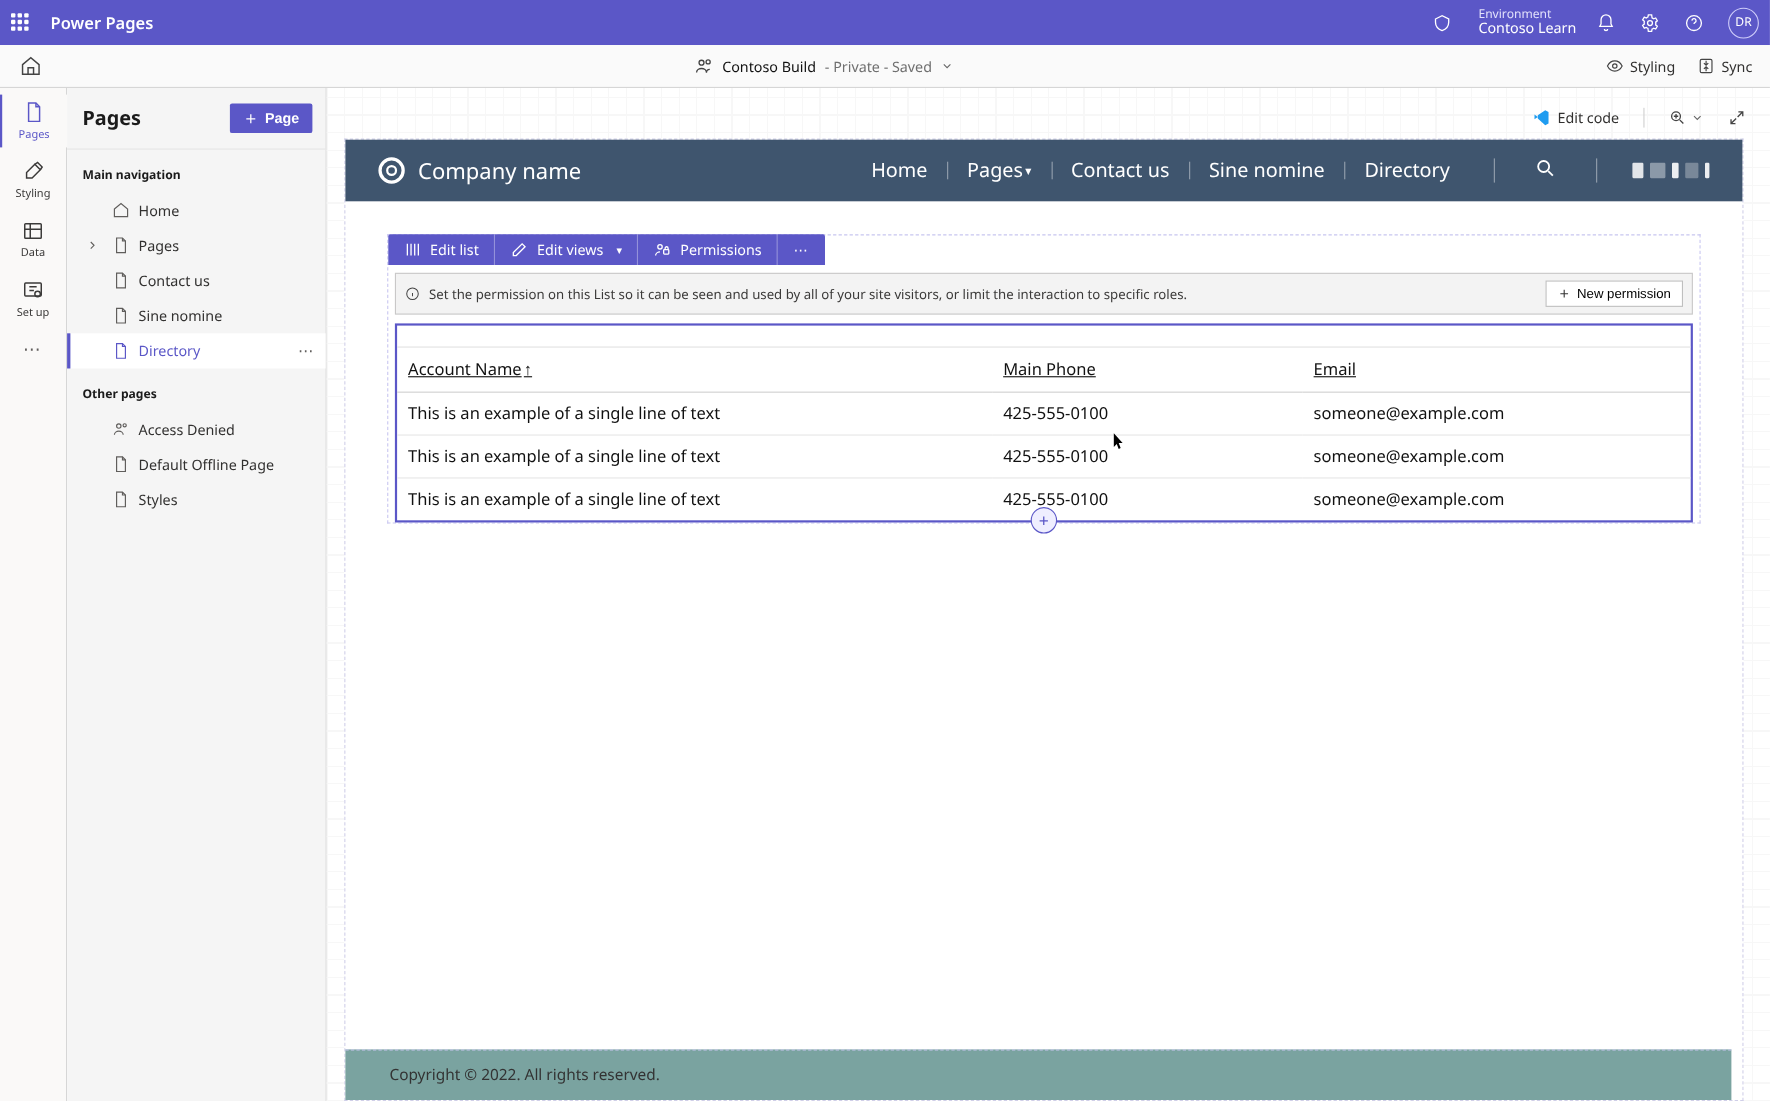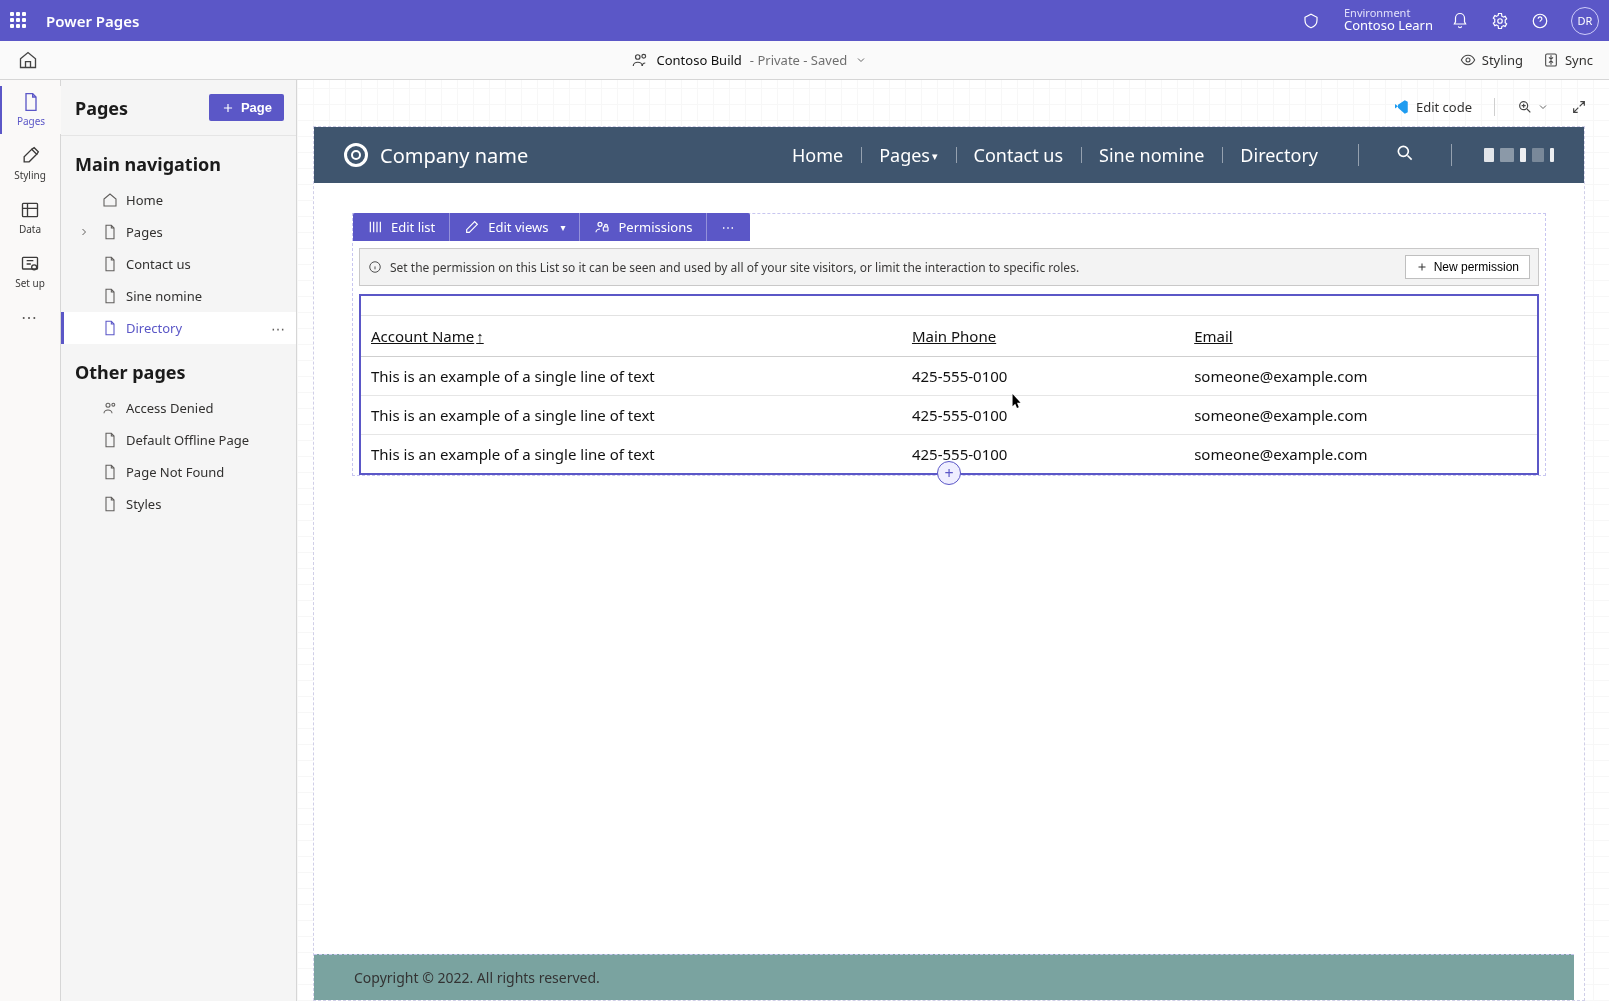--- a/index.html
+++ b/index.html
@@ -88,21 +88,21 @@
   .pagespanel .hdr{
     display:flex;align-items:center;justify-content:space-between;padding:14px 12px 14px 14px;
     border-bottom:1px solid #e5e5e5;
   }
   .pagespanel .hdr h2{margin:0;font-size:18px;font-weight:700;color:#1b1b1b;}
   .btn-acc{
     background:var(--brand);color:#fff;border:none;border-radius:2px;padding:6px 12px;
     display:flex;align-items:center;gap:6px;font-size:13px;font-weight:700;cursor:pointer;
   }
   .btn-acc svg{width:14px;height:14px;}
-  .section-label{padding:16px 14px 8px;font-size:18px;font-weight:700;color:#1b1b1b;}
+  .section-label{padding:16px 14px 8px;font-size:11px;font-weight:700;color:#1b1b1b;}
   .tree{list-style:none;margin:0;padding:0;}
   .tree li{
     display:flex;align-items:center;gap:8px;padding:7px 10px 7px 20px;font-size:13px;color:#323130;cursor:pointer;border-left:3px solid transparent;
     position:relative;
   }
   .tree li.child{padding-left:38px;}
   .tree li .exp{position:absolute;left:14px;top:50%;transform:translateY(-50%);width:12px;height:12px;color:#605e5c;}
   .tree li svg.fi{width:16px;height:16px;color:#605e5c;flex:none;}
   .tree li.active{background:#fff;color:var(--brand);border-left-color:var(--brand);}
   .tree li.active svg.fi{color:var(--brand);}
@@ -370,27 +370,20 @@
             <circle cx="17" cy="7" r="2.2"></circle>
           </svg>
         <span>Access Denied</span>
       </li>
       <li class="child">
         <svg class="fi" viewBox="0 0 24 24" fill="none" stroke="currentColor" stroke-width="1.6">
             <path d="M6 2h8l4 4v16H6z"></path>
             <path d="M14 2v4h4"></path>
           </svg>
         <span>Default Offline Page</span>
-      </li>
-      <li class="child">
-        <svg class="fi" viewBox="0 0 24 24" fill="none" stroke="currentColor" stroke-width="1.6">
-            <path d="M6 2h8l4 4v16H6z"></path>
-            <path d="M14 2v4h4"></path>
-          </svg>
-        <span>Page Not Found</span>
       </li>
       <li class="child">
         <svg class="fi" viewBox="0 0 24 24" fill="none" stroke="currentColor" stroke-width="1.6">
             <path d="M6 2h8l4 4v16H6z"></path>
             <path d="M14 2v4h4"></path>
           </svg>
         <span>Styles</span>
       </li>
     </ul>
   </div>

